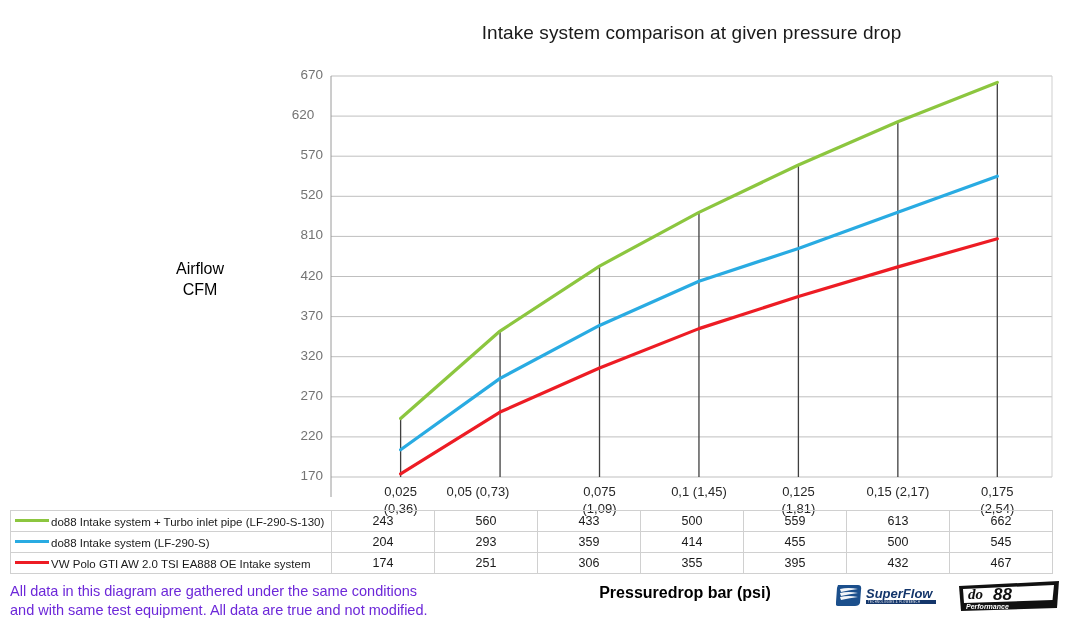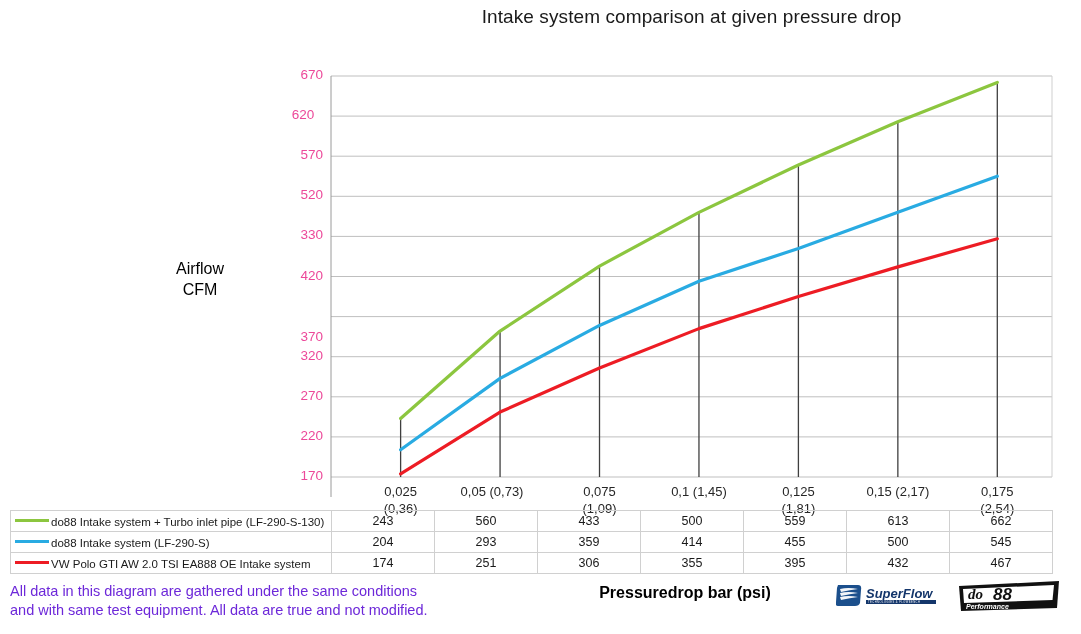--- a/index.html
+++ b/index.html
@@ -19,21 +19,21 @@
     position: absolute;
     left: 0; top: 0;
     width: 1081px;
     height: 634px;
   }
 
   
   .chart-title {
     position: absolute;
     left: 331px;
-    top: 6px;
+    top: 22px;
     width: 721px;
     text-align: center;
     font-size: 19px;
     color: #1a1a1a;
     letter-spacing: 0.1px;
   }
 
   
   .y-axis-title {
     position: absolute;
@@ -63,21 +63,21 @@
     left: 0;
     top: 0;
   }
 
   
   .ytick {
     position: absolute;
     width: 40px;
     text-align: right;
     font-size: 13.5px;
-    color: #ec4899;
+    color: #737373;
   }
 
   
   .xtick {
     position: absolute;
     text-align: center;
     font-size: 13px;
     color: #262626;
     line-height: 17px;
   }
@@ -191,34 +191,34 @@
         <line x1="331" y1="76" x2="331" y2="497" stroke="#9a9a9a" stroke-width="1"></line>
         <line x1="1052" y1="76" x2="1052" y2="477" stroke="#cfcfcf" stroke-width="1"></line>
       </g>
   </svg>
 
   <div id="ytick-layer">
       <div class="ytick" style="left: 283px; top: 468px;">170</div>
       <div class="ytick" style="left: 283px; top: 427.9px;">220</div>
       <div class="ytick" style="left: 283px; top: 387.8px;">270</div>
       <div class="ytick" style="left: 283px; top: 347.7px;">320</div>
-      <div class="ytick" style="left: 283px; top: 307.6px; margin-top: 21px;">370</div>
+      <div class="ytick" style="left: 283px; top: 307.6px;">370</div>
       <div class="ytick" style="left: 283px; top: 267.5px;">420</div>
-      <div class="ytick" style="left: 283px; top: 227.4px;">330</div>
+      <div class="ytick" style="left: 283px; top: 227.4px;">810</div>
       <div class="ytick" style="left: 283px; top: 187.3px;">520</div>
       <div class="ytick" style="left: 283px; top: 147.2px;">570</div>
       <div class="ytick" style="left: 283px; top: 107.1px; text-align: center;">620</div>
       <div class="ytick" style="left: 283px; top: 67px;">670</div>
     </div>
   <div id="xtick-layer">
       <div class="xtick" style="left: 348.614px; top: 483px; width: 104px; text-align: center;">
         <div>0,025</div>
         <div>(0,36)</div>
       </div>
-      <div class="xtick" style="left: 440px; top: 483px; width: 104px;">
+      <div class="xtick" style="left: 426px; top: 483px; width: 104px;">
         <div>0,05 (0,73)</div>
       </div>
       <div class="xtick" style="left: 547.51px; top: 483px; width: 104px;">
         <div>0,075</div>
         <div>(1,09)</div>
       </div>
       <div class="xtick" style="left: 646.959px; top: 483px; width: 104px;">
         <div>0,1 (1,45)</div>
       </div>
       <div class="xtick" style="left: 746.407px; top: 483px; width: 104px;">

